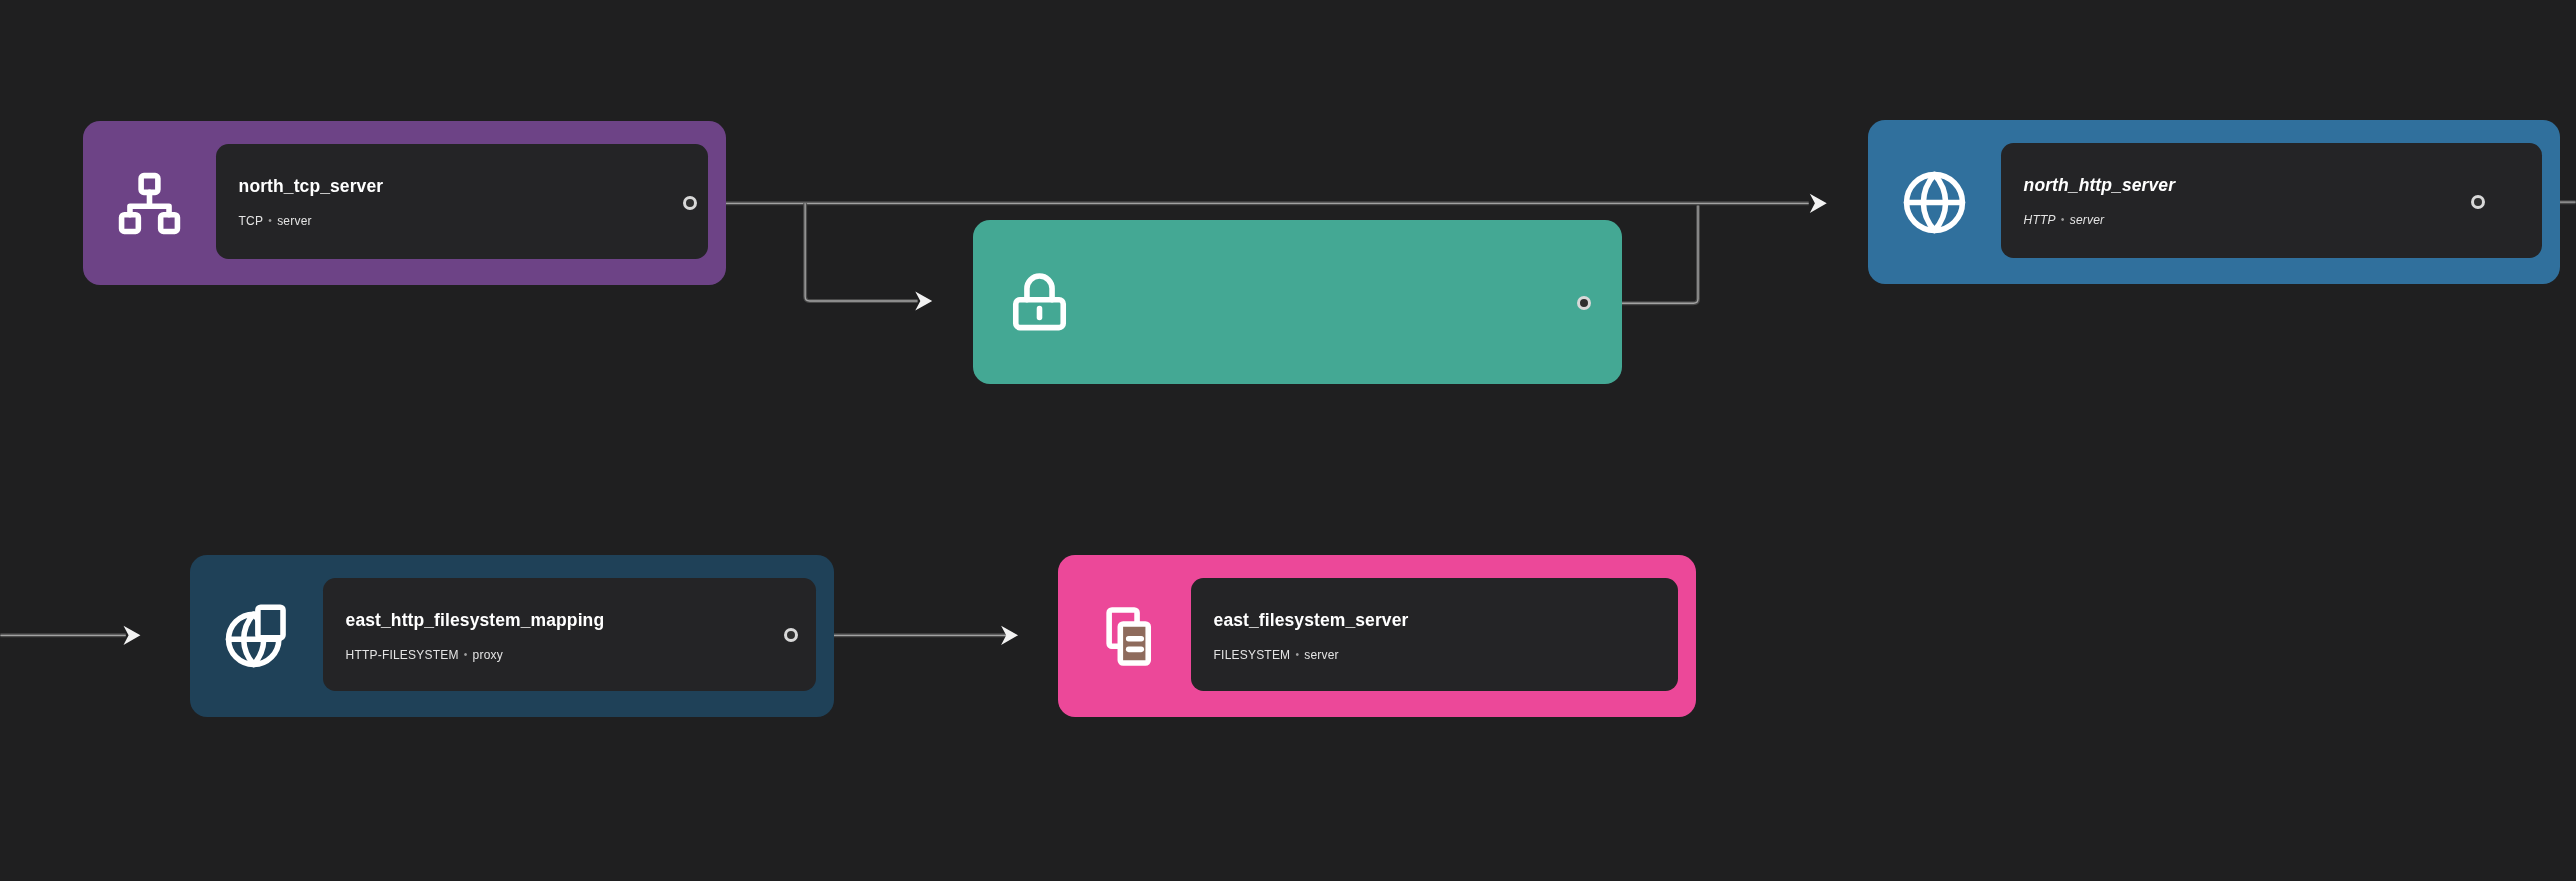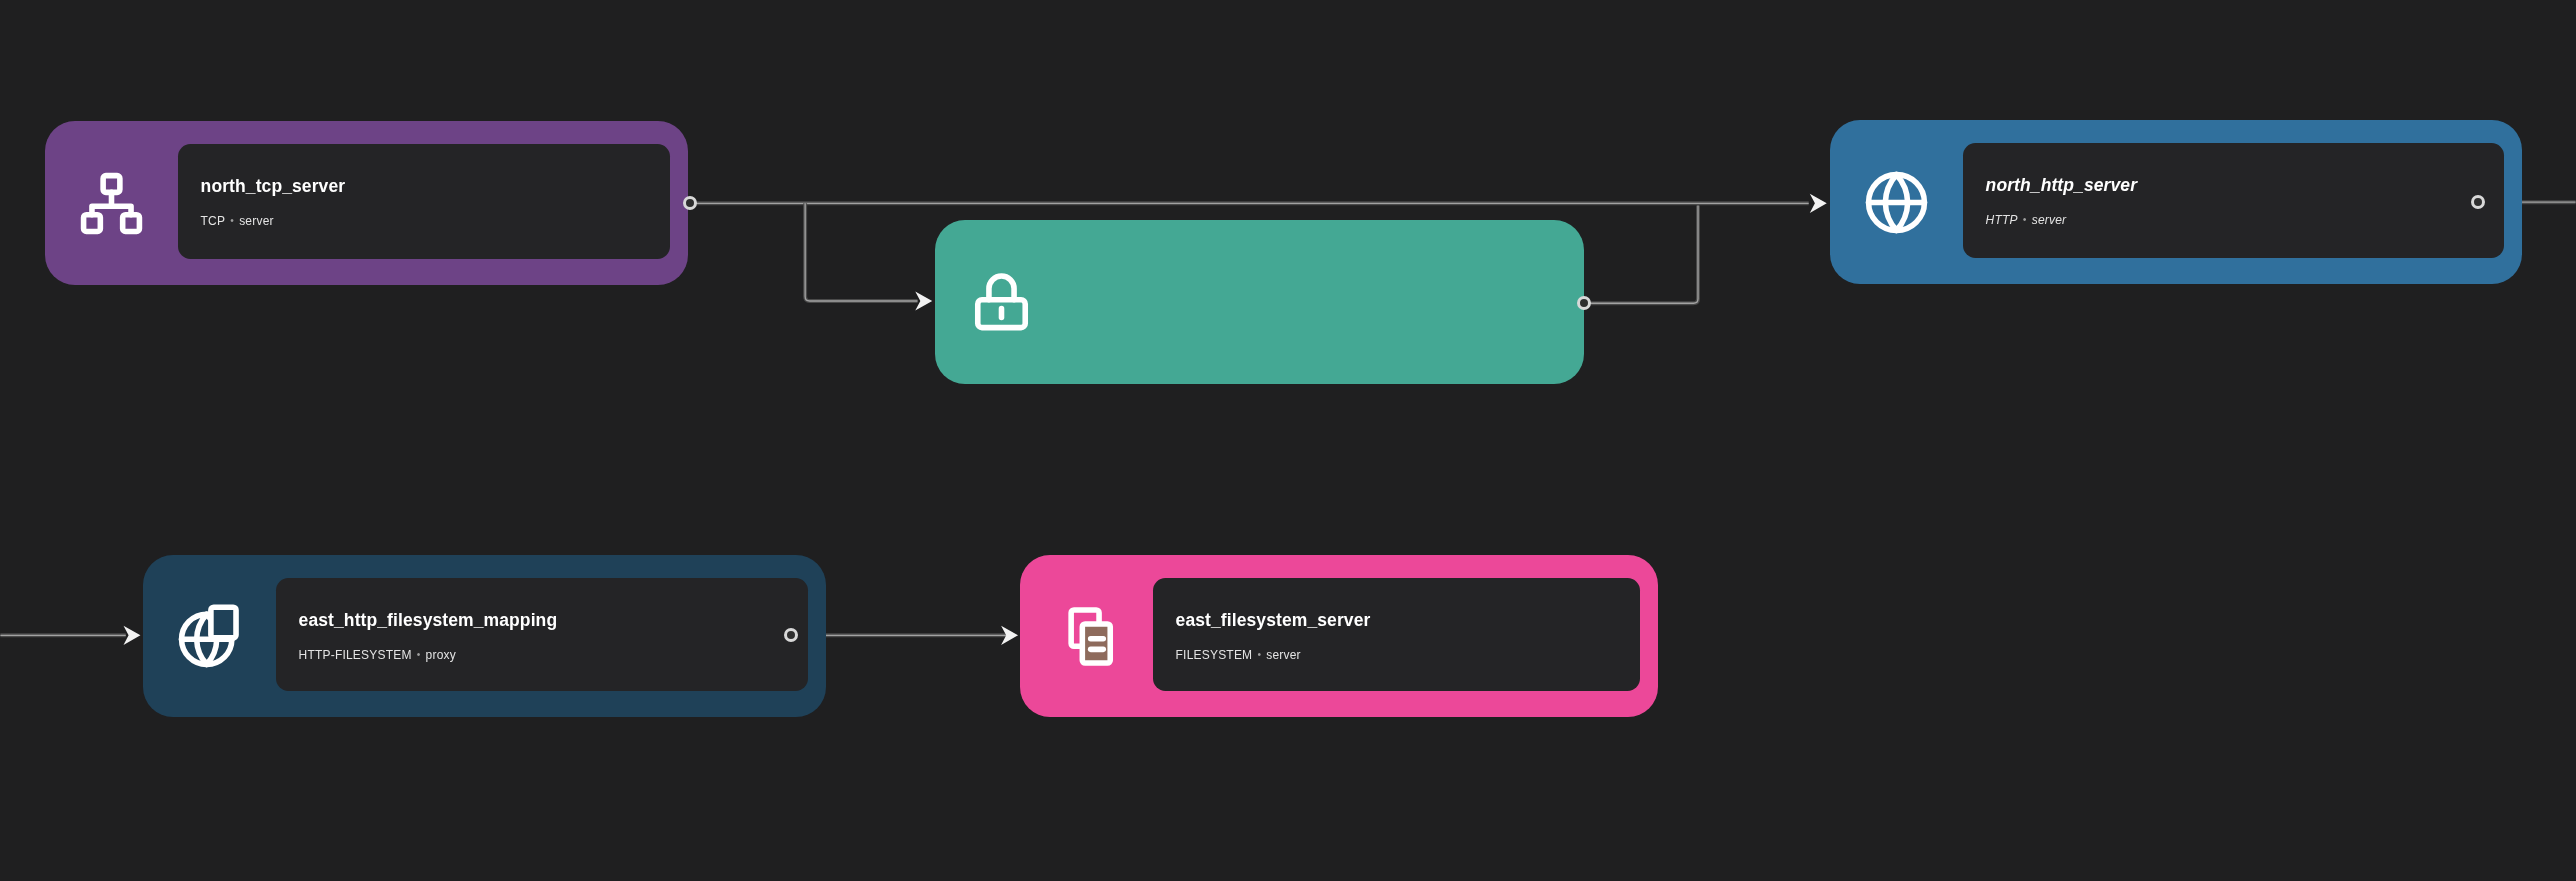--- a/index.html
+++ b/index.html
@@ -10,21 +10,21 @@
   }
   .canvas{
     position:relative;width:2576px;height:881px;background:#1f1f20;
   }
   .edges{position:absolute;left:0;top:0;width:2576px;height:881px;}
   .edge-base{stroke:#4a4a4a;stroke-width:7;fill:none;}
   .edge-core{stroke:#a2a2a2;stroke-width:2.4;fill:none;}
   .arrowhead{fill:#f2f2f2;stroke:none;}
 
   .node{
-    position:absolute;border-radius:30px;
+    position:absolute;border-radius:17px;margin-left:38px;
   }
   .icon-wrap{
     position:absolute;left:0;top:0;width:133px;height:100%;
     display:flex;align-items:center;justify-content:center;
   }
   .icon-wrap svg{width:67px;height:67px;}
   .card{
     position:absolute;left:133px;top:23px;right:18px;bottom:26px;
     background:#242426;border-radius:12.4px;
   }
@@ -45,21 +45,21 @@
   .badge svg{width:41px;height:41px;}
   .port{
     position:absolute;width:8px;height:8px;border-radius:50%;
     background:#2e2e2e;border:3.4px solid #d8d8d8;
   }
 
   
   .n1{left:45px;  top:121px; width:643px;height:164px;}
   .n2{left:935px;top:220px; width:649px;height:164px;}
   .n3{left:1830px;top:120px; width:692px;height:164px;font-style:italic;}
-  .n4{left:143px; top:555px; width:644px;height:162px;padding-left:39px;}
+  .n4{left:152px; top:555px; width:644px;height:162px;}
   .n5{left:1020px;top:555px; width:638px;height:162px;}
 
   .p1{left:683px;top:196px;}
   .p2{left:1577px;top:296px;}
   .p3{left:2471px;top:195px;}
   .p4{left:784px;top:628px;}
 </style>
 </head>
 <body>
 

